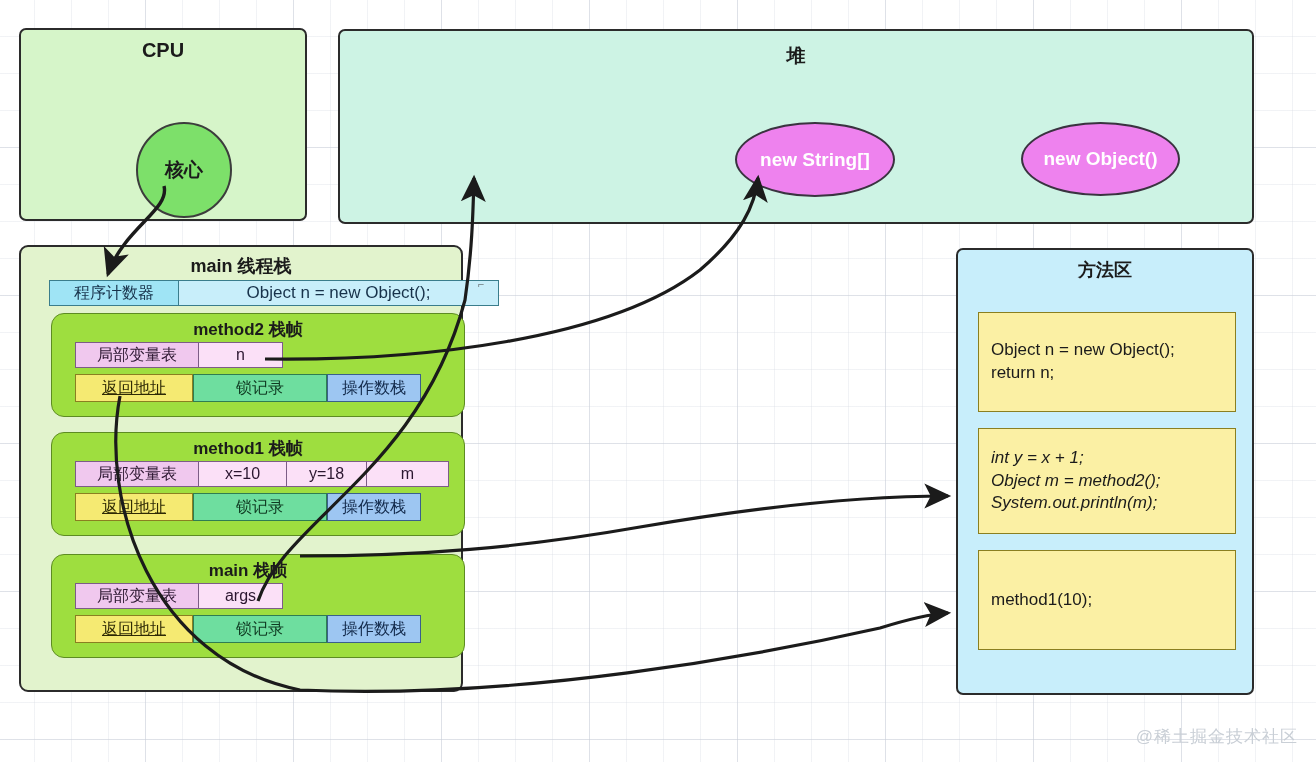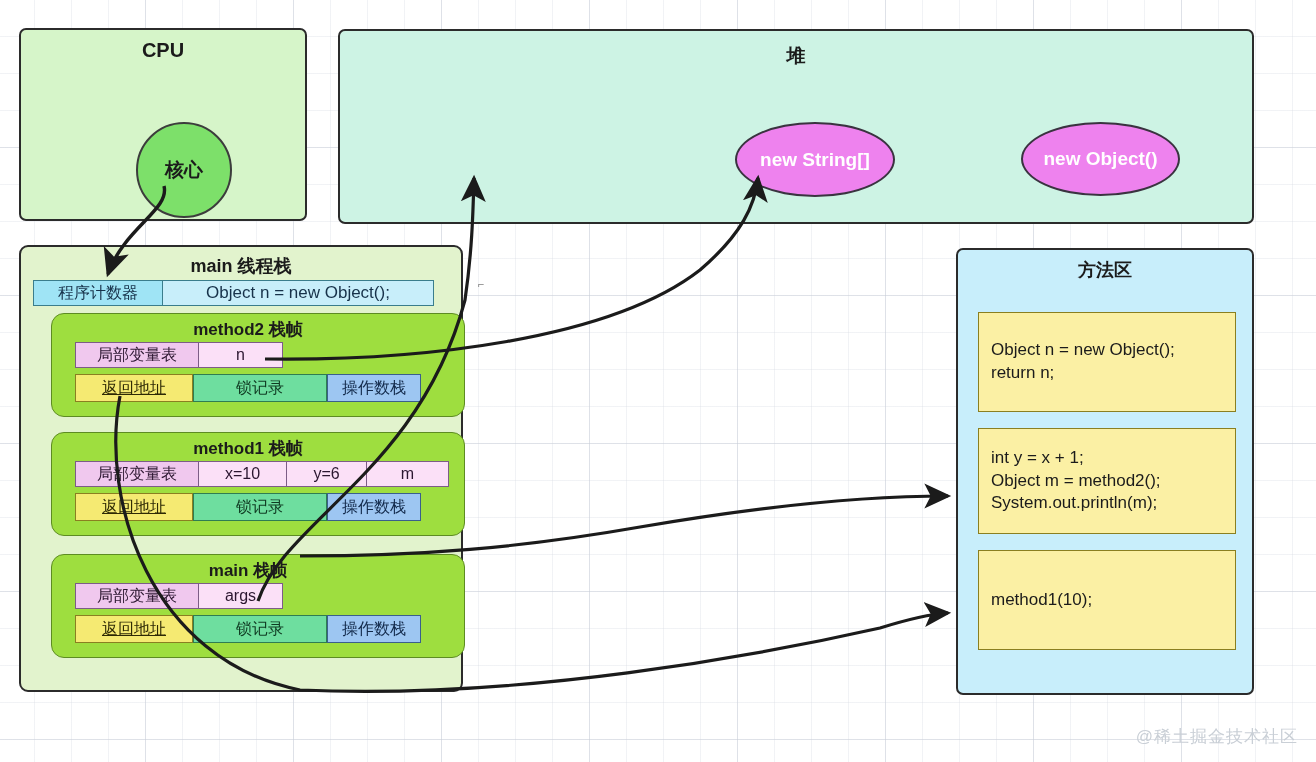--- a/index.html
+++ b/index.html
@@ -76,21 +76,21 @@
     background: #e2f3cd;
     border: 2.5px solid #2b2b2b;
     border-radius: 9px;
   }
   #stack-title {
     position: absolute; top: 7px; left: 0; right: 0;
     text-align: center; font-size: 18px; font-weight: bold; color: #1b1b1b;
   }
 
   #pc-row {
-    position: absolute; left: 12px; top: 33px; width: 401px; height: 26px;
+    position: absolute; left: 28px; top: 33px; width: 450px; height: 26px;
     display: flex;
   }
   #pc-label {
     width: 130px; height: 100%;
     background: #9fe4f5; border: 1.5px solid #3a7d8c;
     display: flex; align-items: center; justify-content: center;
     font-size: 16px; color: #17324a;
   }
   #pc-value {
     flex: 1; height: 100%;
@@ -164,21 +164,21 @@
   .code-box {
     position: absolute; left: 20px; width: 258px;
     background: #fbf0a4;
     border: 1.5px solid #8a7f20;
     padding: 10px 12px;
     font-size: 17px; color: #1b1b1b;
     line-height: 1.35;
     display: flex; flex-direction: column; justify-content: center;
   }
   #code-0 { top: 62px; height: 100px; }
-  #code-1 { top: 178px; height: 106px; }
+  #code-1 { top: 178px; height: 106px; font-style: italic; }
   #code-2 { top: 300px; height: 100px; }
   .code-line { white-space: nowrap; }
 
   
   #arrows { position: absolute; left: 0; top: 0; width: 1316px; height: 762px; pointer-events: none; }
 
   
   #cursor-mark {
     left: 478px; top: 278px; width: 16px; height: 22px;
     color: #555; font-size: 11px; opacity: .75;
@@ -225,21 +225,21 @@
         <div class="tri-lock">锁记录</div>
         <div class="tri-ops">操作数栈</div>
       </div>
     </div>
 
     <div class="frame" id="frame-1">
       <div class="frame-title">method1 栈帧</div>
       <div class="lvt-row">
         <div class="lvt-label">局部变量表</div>
         <div class="lvt-slot" style="width:88px">x=10</div>
-        <div class="lvt-slot" style="width:80px">y=6</div>
+        <div class="lvt-slot" style="width:80px">y=18</div>
         <div class="lvt-slot" style="width:82px">m</div>
       </div>
       <div class="tri-row">
         <div class="tri-ret">返回地址</div>
         <div class="tri-lock">锁记录</div>
         <div class="tri-ops">操作数栈</div>
       </div>
     </div>
 
     <div class="frame" id="frame-2">

